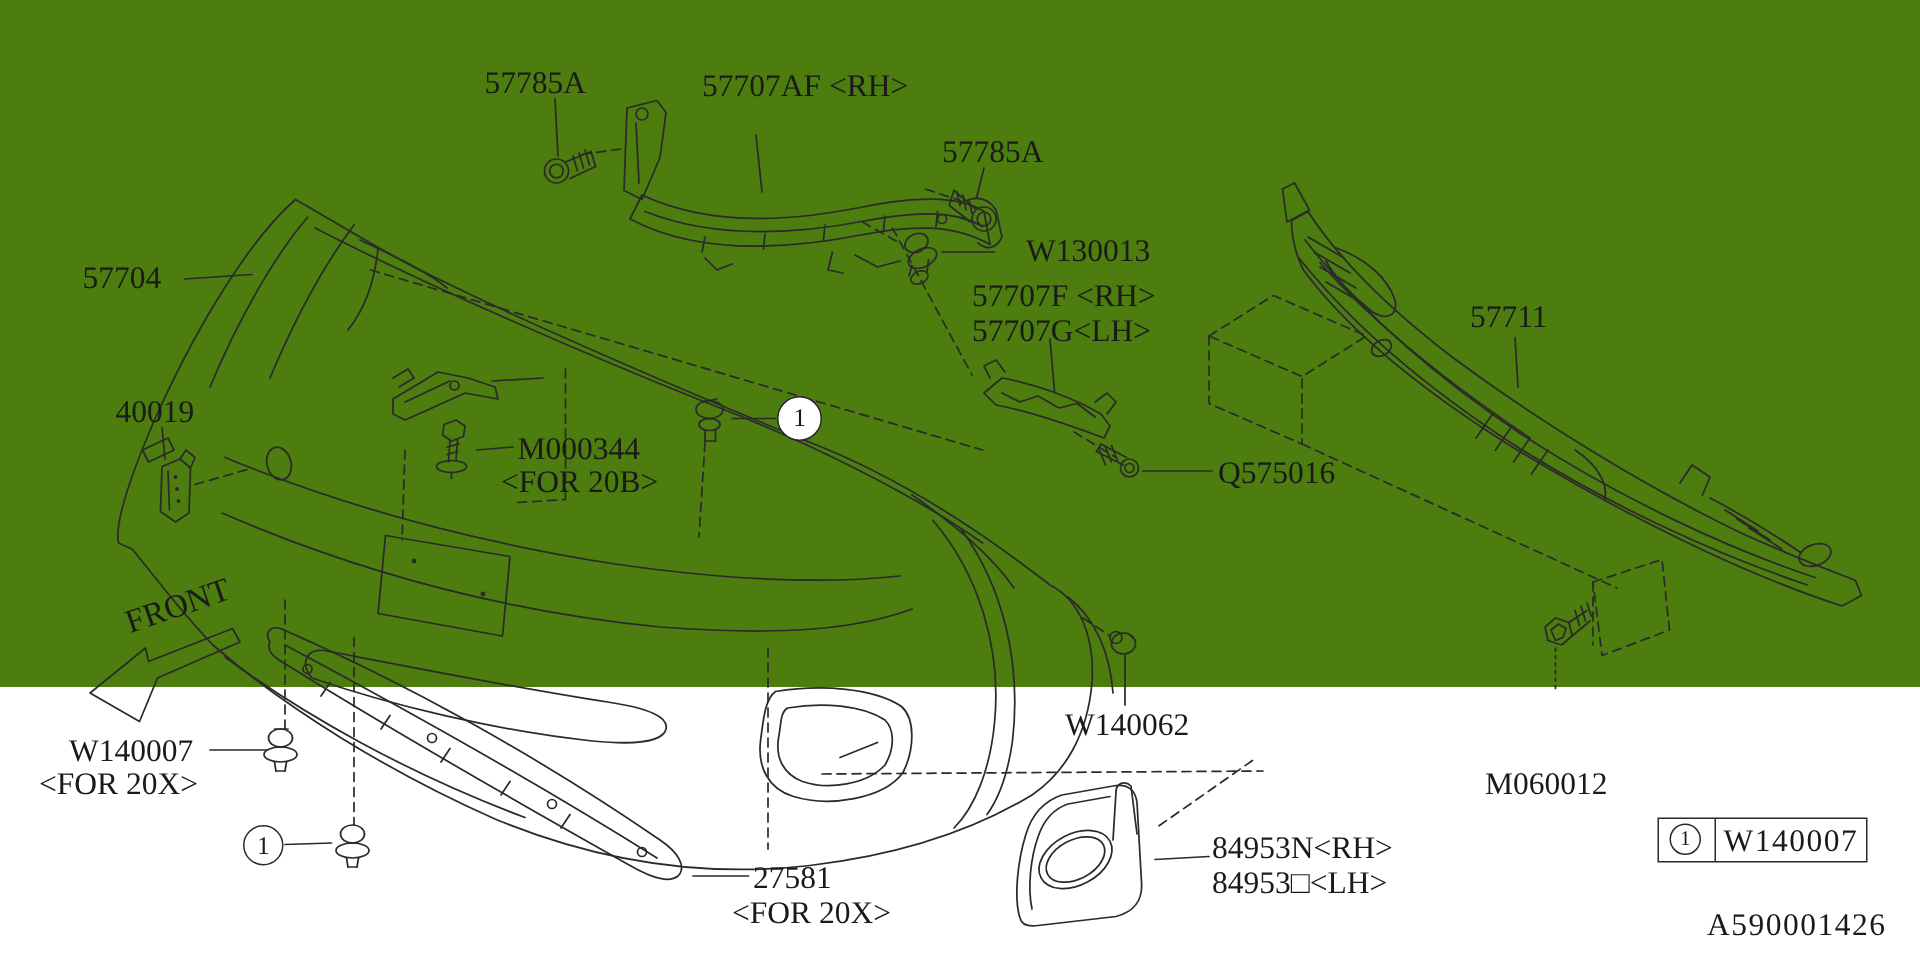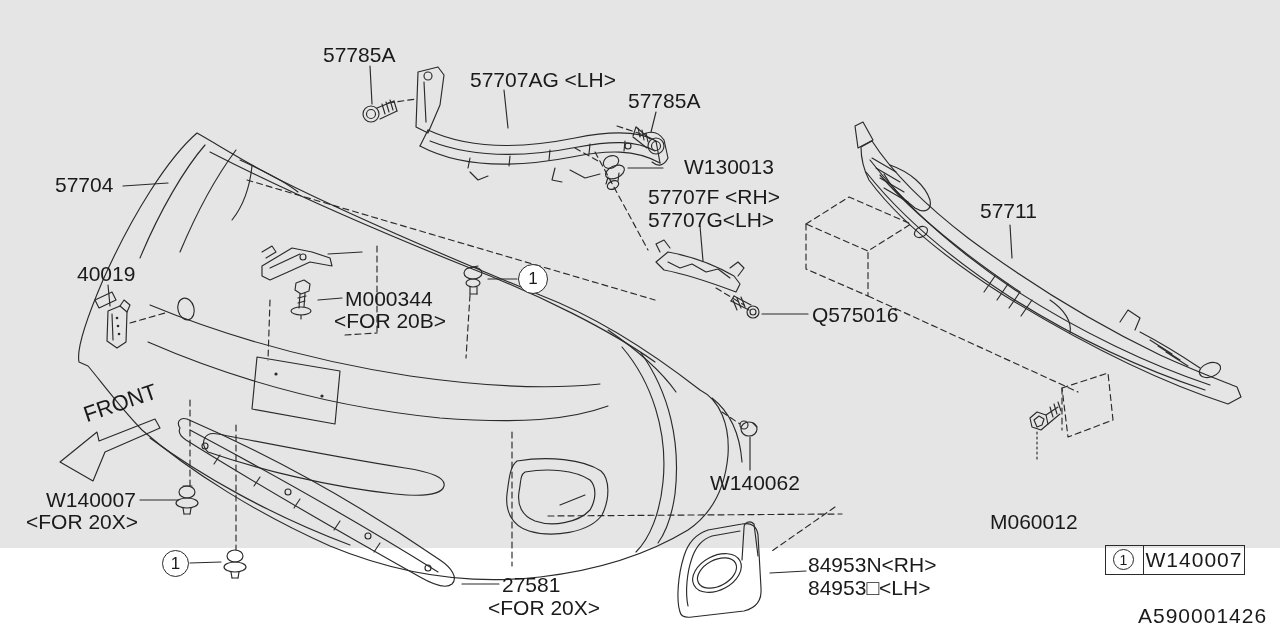--- a/index.html
+++ b/index.html
@@ -1,18 +1,18 @@
 <!DOCTYPE html>
 <html><head>
 <meta charset="utf-8">
 <style>
   html,body{margin:0;padding:0;}
   body{width:1280px;height:640px;overflow:hidden;background:#ffffff;}
-  #stage{position:relative;width:1280px;height:548px;background:#e5e5e5;
-         font-family:Liberation Sans, sans-serif;color:#1a1a1a;}
+  #stage{position:relative;width:1280px;height:458px;background:#4d7c0f;
+         font-family:Liberation Serif, serif;color:#1a1a1a;}
   #art{position:absolute;left:0;top:0;}
   #art path,#art line,#art circle,#art ellipse,#art polyline{
     fill:none;stroke:#2a2a2a;stroke-width:1.15;stroke-linecap:round;stroke-linejoin:round;}
   #art .dash{stroke-dasharray:6 4;}
   #art .dot{stroke-dasharray:2 3;}
   #art .dt{fill:#2a2a2a;stroke:none;}
   .lbl{position:absolute;font-size:21px;line-height:22px;white-space:pre;
        letter-spacing:0px;color:#1a1a1a;}
   .callout{position:absolute;border:1.4px solid #2a2a2a;border-radius:50%;
        display:flex;align-items:center;justify-content:center;
@@ -298,21 +298,21 @@
       <path class="dash" d="M130,323 L165,313"></path>
       <path class="dash" d="M806,224 L849,197 L911,224 L868,251 L806,224"></path>
       <path class="dash" d="M806,224 L806,269 L868,296 L868,251"></path>
       <path class="dash" d="M868,296 L1078,392"></path>
       <path class="dash" d="M1062,388 L1108,373 L1113,420 L1068,437 L1062,388"></path>
       <path class="dash" d="M1062,388 L1062,430"></path>
     </g>
   </svg>
 
   <div class="lbl" style="left:323px;top:44px;">57785A</div>
-  <div class="lbl" style="left:470px;top:69px;">57707AG &lt;LH&gt;</div>
+  <div class="lbl" style="left:468px;top:46px;">57707AF &lt;RH&gt;</div>
   <div class="lbl" style="left:628px;top:90px;">57785A</div>
   <div class="lbl" style="left:684px;top:156px;">W130013</div>
   <div class="lbl" style="left:648px;top:186px;">57707F &lt;RH&gt;</div>
   <div class="lbl" style="left:648px;top:209px;">57707G&lt;LH&gt;</div>
   <div class="lbl" style="left:55px;top:174px;">57704</div>
   <div class="lbl" style="left:77px;top:263px;">40019</div>
   <div class="lbl" style="left:345px;top:288px;">M000344</div>
   <div class="lbl" style="left:334px;top:310px;">&lt;FOR 20B&gt;</div>
   <div class="lbl" style="left:812px;top:304px;">Q575016</div>
   <div class="lbl" style="left:980px;top:200px;">57711</div>

